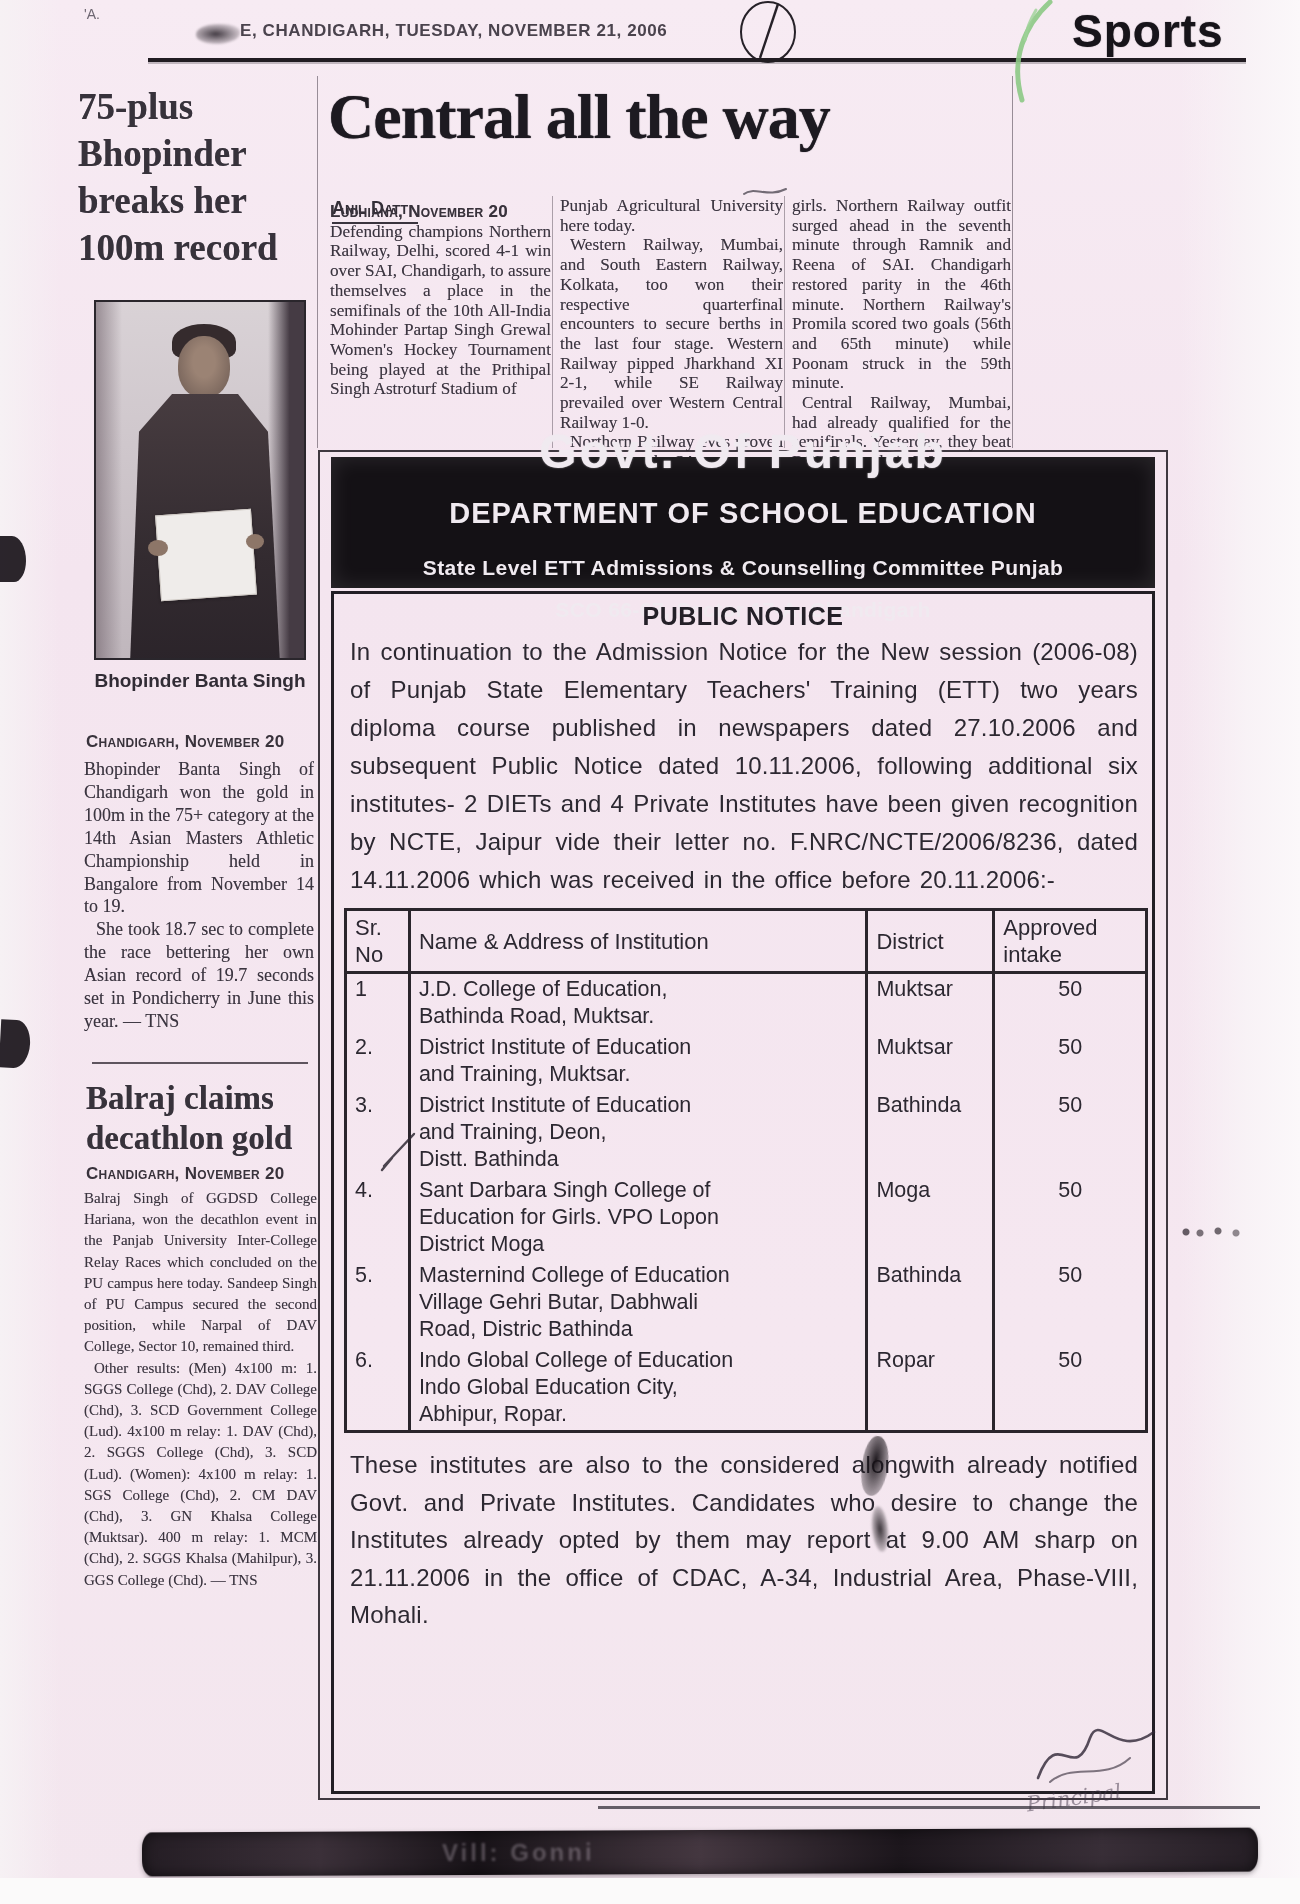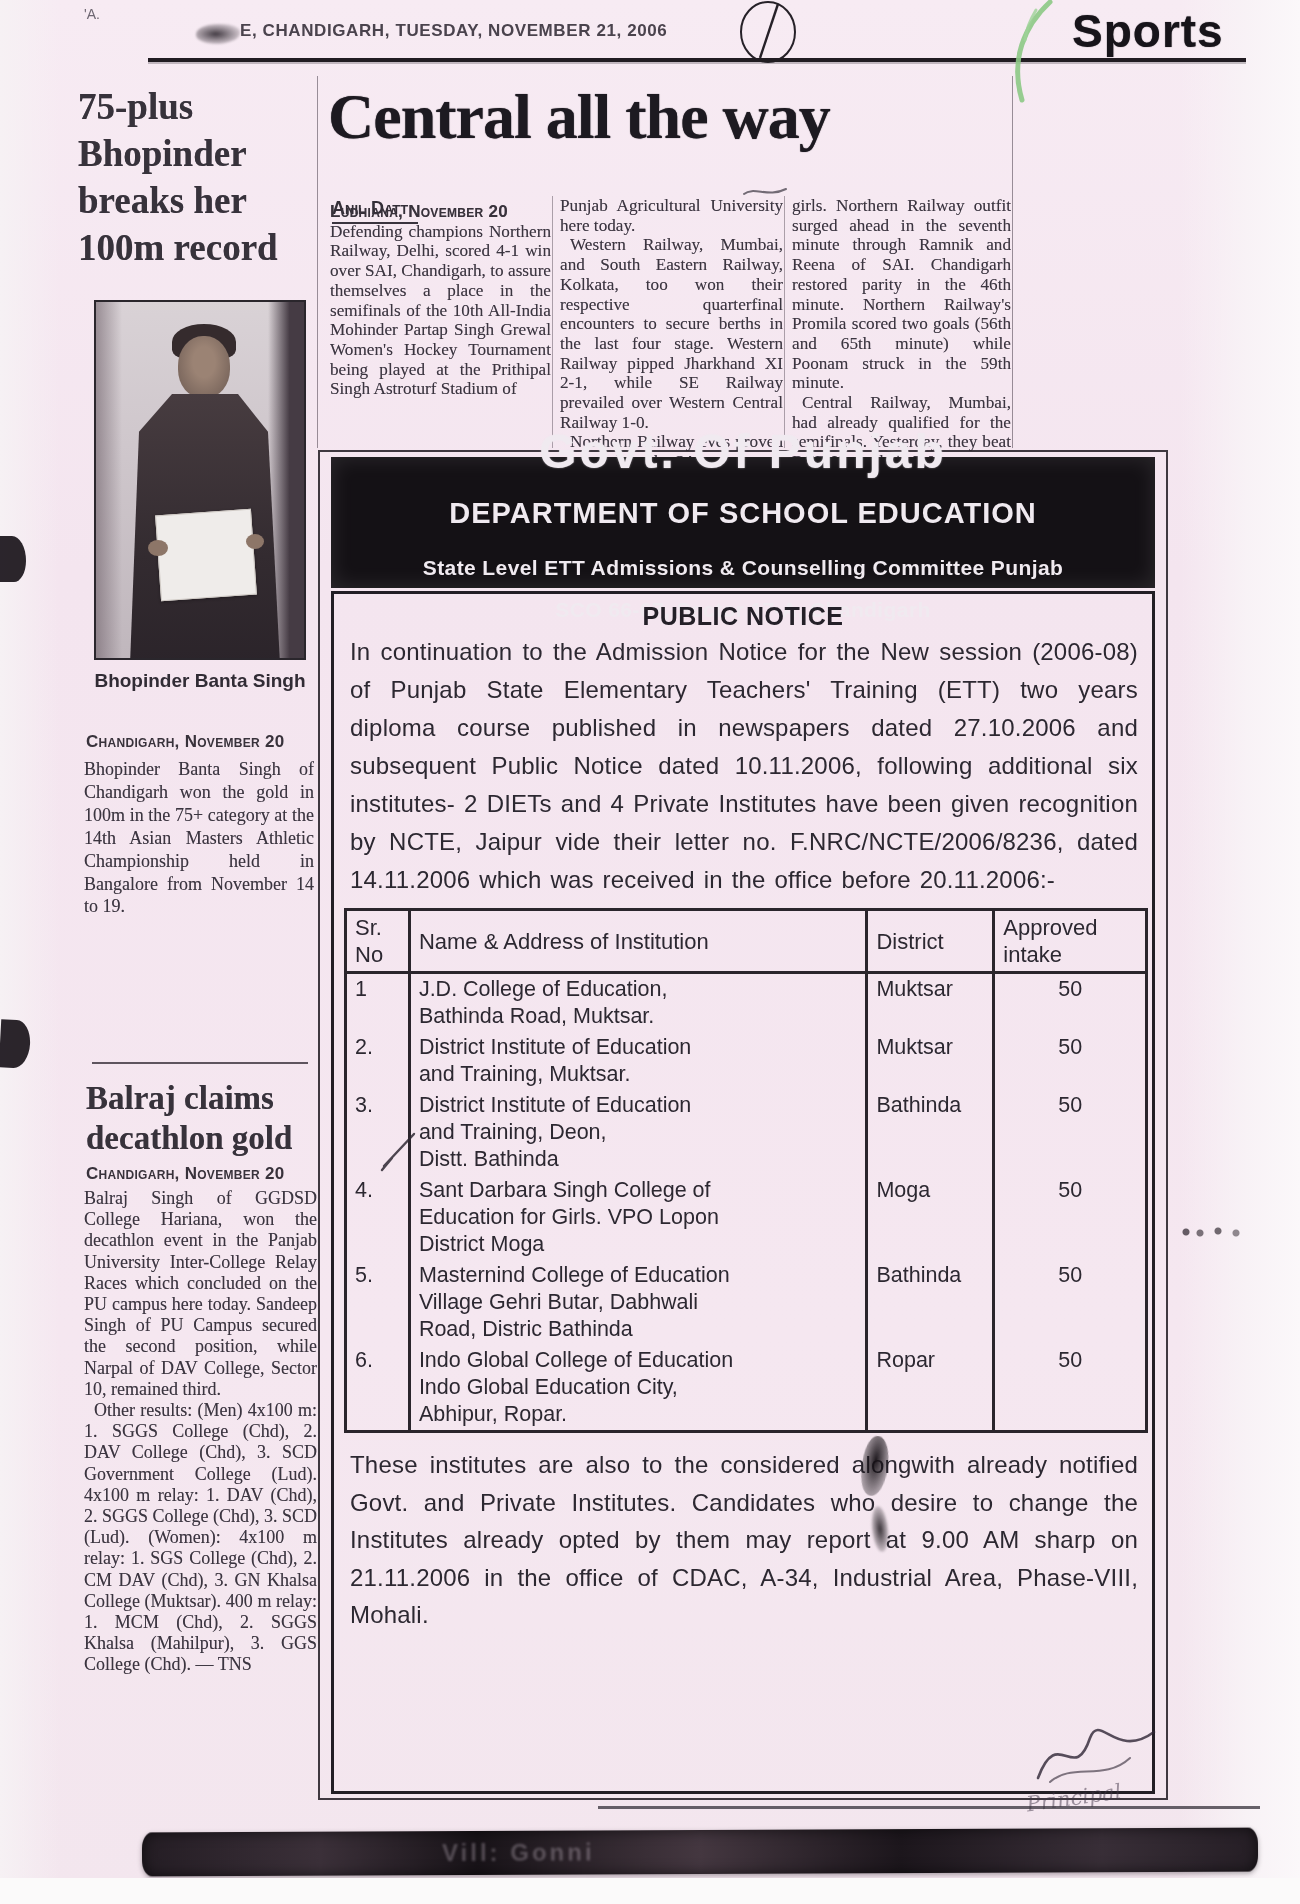--- a/index.html
+++ b/index.html
@@ -56,21 +56,21 @@
   .dateline { font-family:"Liberation Sans",sans-serif; font-weight:bold; font-variant:small-caps;
     font-size:17px; letter-spacing:.3px; color:#38323b; }
   .a1-dateline { left:86px; top:732px; }
   .news-body { color:#3b3540; text-align:justify; text-shadow:0 0 .5px rgba(58,50,62,.4); }
   .a1-body { left:84px; top:758px; width:230px; font-size:18px; line-height:22.9px; }
   .a1-body p + p { text-indent:12px; }
   .a1-a2-divider { left:92px; top:1062px; width:216px; }
   .a2-headline { left:86px; top:1078px; width:242px; font-size:33px; line-height:1.22; color:#37323b;
     text-shadow:0 0 .6px rgba(50,44,54,.55); }
   .a2-dateline { left:86px; top:1164px; }
-  .a2-body { left:84px; top:1188px; width:233px; font-size:18px; line-height:21.2px; }
+  .a2-body { left:84px; top:1188px; width:233px; font-size:15px; line-height:21.2px; }
   .a2-body p + p { text-indent:10px; }
 
   
   .main-headline { left:328px; top:80px; width:690px; white-space:nowrap; font-weight:800; font-size:64px;
     letter-spacing:-1px; color:#1d1a21; text-shadow:0 0 1px rgba(25,20,28,.8); }
   .byline { left:332px; top:198px; font-family:"Liberation Sans",sans-serif; font-weight:bold;
     font-variant:small-caps; font-size:18px; color:#332e37; border-bottom:2px solid #3a343e; padding:0 10px 3px 0; }
   .news-col { width:221px; font-size:17.2px; line-height:19.7px; }
   .news-col p + p { text-indent:10px; }
   .col1 { left:330px; top:202px; }
@@ -166,20 +166,21 @@
     <div class="photo-head"></div>
     <div class="photo-body"></div>
     <div class="photo-cert"></div>
     <div class="photo-hand"></div>
     <div class="photo-hand2"></div>
   </div>
   <div class="abs photo-caption">Bhopinder Banta Singh</div>
   <div class="abs dateline a1-dateline">Chandigarh, November 20</div>
   <div class="abs news-body a1-body">
     <p>Bhopinder Banta Singh of Chandigarh won the gold in 100m in the 75+ category at the 14th Asian Masters Athletic Championship held in Bangalore from November 14 to 19.</p>
+    <p>She took 18.7 sec to complete the race bettering her own Asian record of 19.7 seconds set in Pondicherry in June this year. — TNS</p>
   </div>
   <div class="abs hrule-thin a1-a2-divider"></div>
 
   <h2 class="abs a2-headline">Balraj claims decathlon gold</h2>
   <div class="abs dateline a2-dateline">Chandigarh, November 20</div>
   <div class="abs news-body a2-body">
     <p>Balraj Singh of GGDSD College Hariana, won the decathlon event in the Panjab University Inter-College Relay Races which concluded on the PU campus here today. Sandeep Singh of PU Campus secured the second position, while Narpal of DAV College, Sector 10, remained third.</p>
     <p>Other results: (Men) 4x100 m: 1. SGGS College (Chd), 2. DAV College (Chd), 3. SCD Government College (Lud). 4x100 m relay: 1. DAV (Chd), 2. SGGS College (Chd), 3. SCD (Lud). (Women): 4x100 m relay: 1. SGS College (Chd), 2. CM DAV (Chd), 3. GN Khalsa College (Muktsar). 400 m relay: 1. MCM (Chd), 2. SGGS Khalsa (Mahilpur), 3. GGS College (Chd). — TNS</p>
   </div>
 

